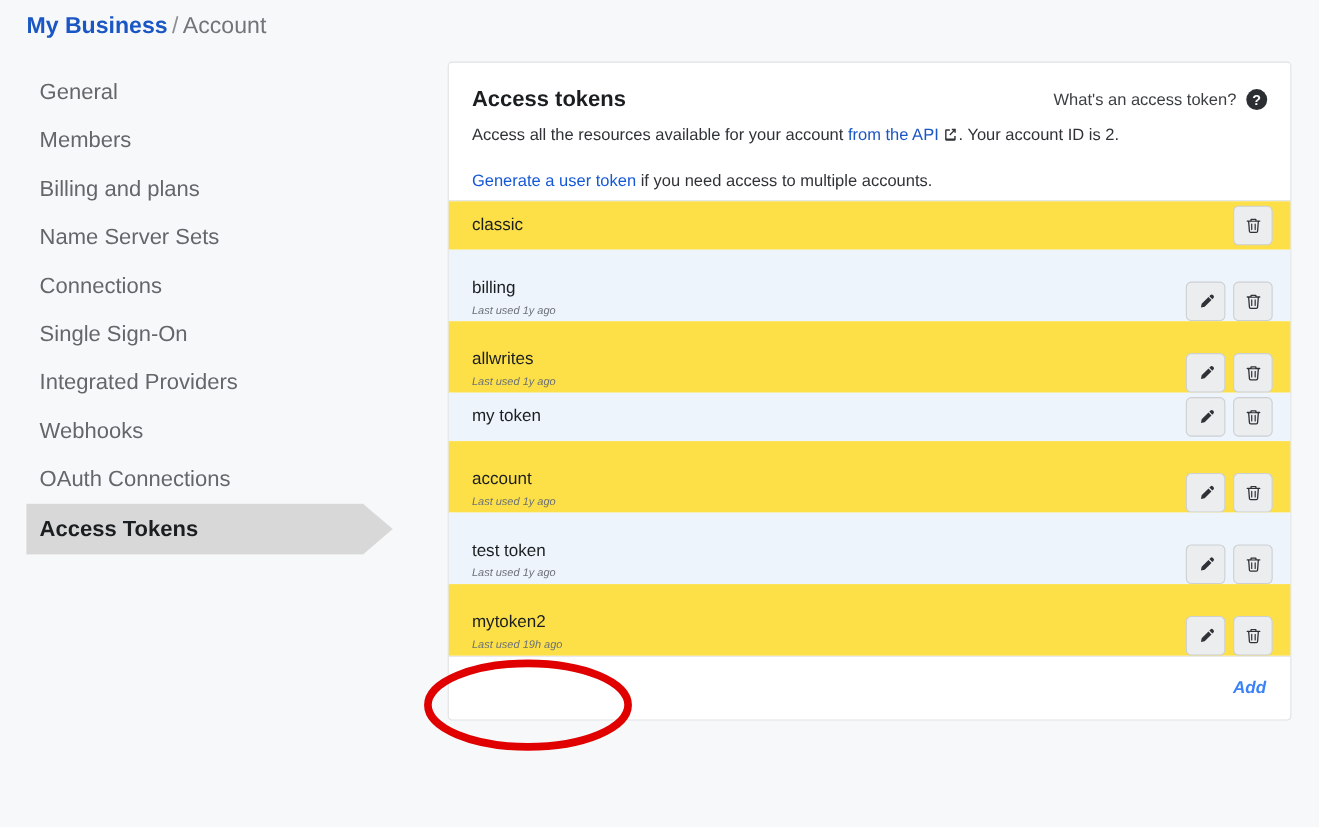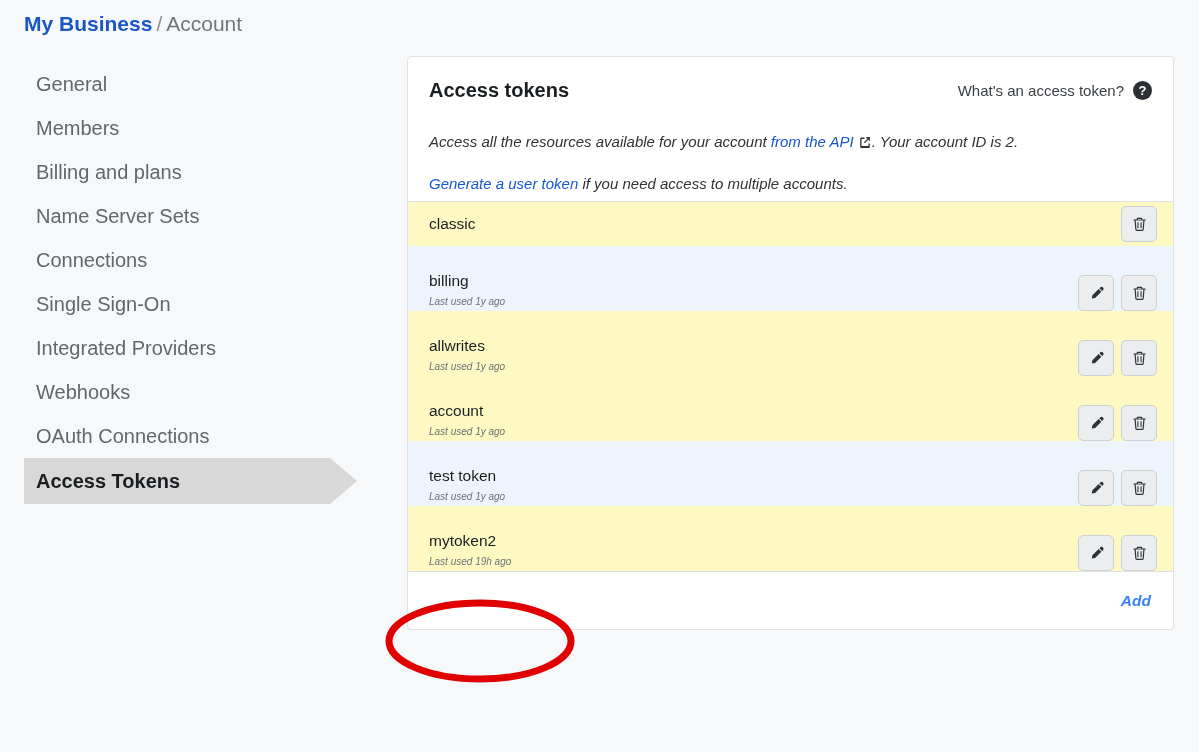--- a/index.html
+++ b/index.html
@@ -127,22 +127,21 @@
     font-size: 13px;
     font-weight: 700;
     line-height: 19px;
     text-align: center;
     display: inline-block;
   }
   .desc {
     font-size: 15px;
     line-height: 22px;
     color: #2f3337;
-    margin: 28px 0 0 0;
-    font-style: italic;
+    margin: 9px 0 0 0;
   }
   .desc.second { margin-top: 18px; padding-bottom: 6px; }
   .link {
     color: #1a56c4;
     text-decoration: none;
     cursor: pointer;
   }
   .link.blue2 { color: #1558d6; }
   .ext-icon {
     display: inline-block;
@@ -152,21 +151,21 @@
   }
 
   
   .rows { border-top: 1px solid #dfe1e3; }
   .row {
     display: flex;
     align-items: center;
     justify-content: space-between;
     padding: 0 16px 0 21px;
     min-height: 44px;
-    background: #fef9c3;
+    background: #fde047;
     position: relative;
   }
   .row.alt { background: #eef4fc; }
   .row.two-line { min-height: 65px; align-items: flex-end; }
   .row-left { display: flex; flex-direction: column; gap: 2px; }
   .token-name {
     font-size: 15.5px;
     color: #1b1e21;
     line-height: 20px;
   }
@@ -311,20 +310,37 @@
             </svg>
           </button>
         <button class="icon-btn">
             <svg width="17" height="17" viewBox="0 0 20 20">
               <path d="M7.5 2.2h5a.8.8 0 0 1 .8.8v1h3.4a.7.7 0 0 1 0 1.4h-.8l-.8 10.2a2 2 0 0 1-2 1.9H7a2 2 0 0 1-2-1.9L4.2 5.4h-.8a.7.7 0 1 1 0-1.4h3.3V3a.8.8 0 0 1 .8-.8zm4.4 2.2V3.6H8.1v.8h3.8zM5.6 5.4l.8 10.1c0 .3.3.6.6.6h6.1c.3 0 .6-.3.6-.6l.8-10.1H5.6zm2.6 1.8c.3 0 .6.3.6.6v6a.6.6 0 1 1-1.3 0v-6c0-.3.3-.6.7-.6zm3.6 0c.4 0 .7.3.7.6v6a.6.6 0 1 1-1.3 0v-6c0-.3.3-.6.6-.6z" fill="#2f3337"></path>
             </svg>
           </button>
       </div>
     </div>
 
+    <div class="row alt">
+      <div class="row-left">
+        <span class="token-name">my token</span>
+      </div>
+      <div class="row-actions">
+        <button class="icon-btn">
+            <svg width="17" height="17" viewBox="0 0 20 20">
+              <path d="M14.6 2.6a1.9 1.9 0 0 1 2.7 0l.5.5a1.9 1.9 0 0 1 0 2.7l-1.2 1.2-3.2-3.2 1.2-1.2zM12.5 4.7l3.2 3.2-7.3 7.3-4 .8.8-4 7.3-7.3z" fill="#2f3337"></path>
+            </svg>
+          </button>
+        <button class="icon-btn">
+            <svg width="17" height="17" viewBox="0 0 20 20">
+              <path d="M7.5 2.2h5a.8.8 0 0 1 .8.8v1h3.4a.7.7 0 0 1 0 1.4h-.8l-.8 10.2a2 2 0 0 1-2 1.9H7a2 2 0 0 1-2-1.9L4.2 5.4h-.8a.7.7 0 1 1 0-1.4h3.3V3a.8.8 0 0 1 .8-.8zm4.4 2.2V3.6H8.1v.8h3.8zM5.6 5.4l.8 10.1c0 .3.3.6.6.6h6.1c.3 0 .6-.3.6-.6l.8-10.1H5.6zm2.6 1.8c.3 0 .6.3.6.6v6a.6.6 0 1 1-1.3 0v-6c0-.3.3-.6.7-.6zm3.6 0c.4 0 .7.3.7.6v6a.6.6 0 1 1-1.3 0v-6c0-.3.3-.6.6-.6z" fill="#2f3337"></path>
+            </svg>
+          </button>
+      </div>
+    </div>
 
     <div class="row two-line">
       <div class="row-left">
         <span class="token-name">account</span>
         <span class="token-sub">Last used 1y ago</span>
       </div>
       <div class="row-actions">
         <button class="icon-btn">
             <svg width="17" height="17" viewBox="0 0 20 20">
               <path d="M14.6 2.6a1.9 1.9 0 0 1 2.7 0l.5.5a1.9 1.9 0 0 1 0 2.7l-1.2 1.2-3.2-3.2 1.2-1.2zM12.5 4.7l3.2 3.2-7.3 7.3-4 .8.8-4 7.3-7.3z" fill="#2f3337"></path>

